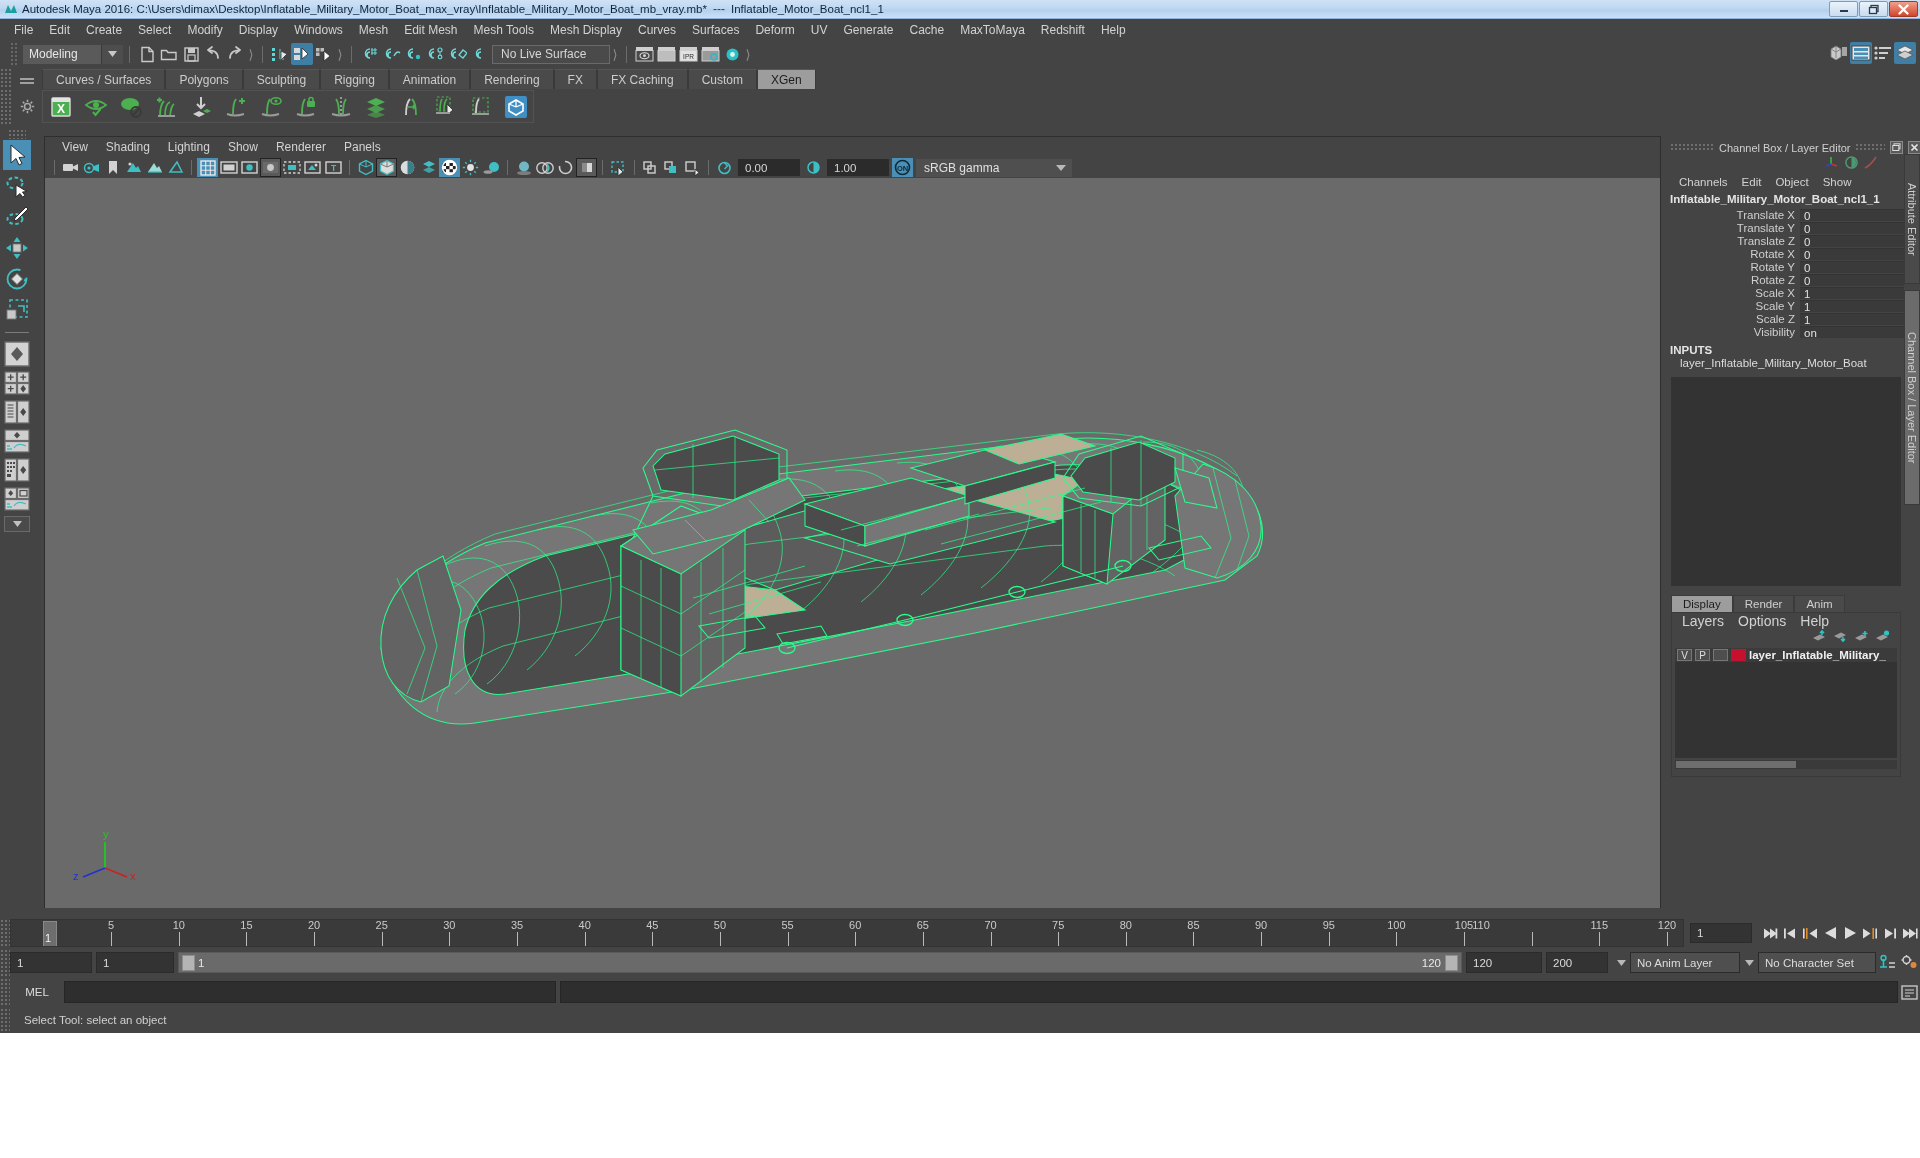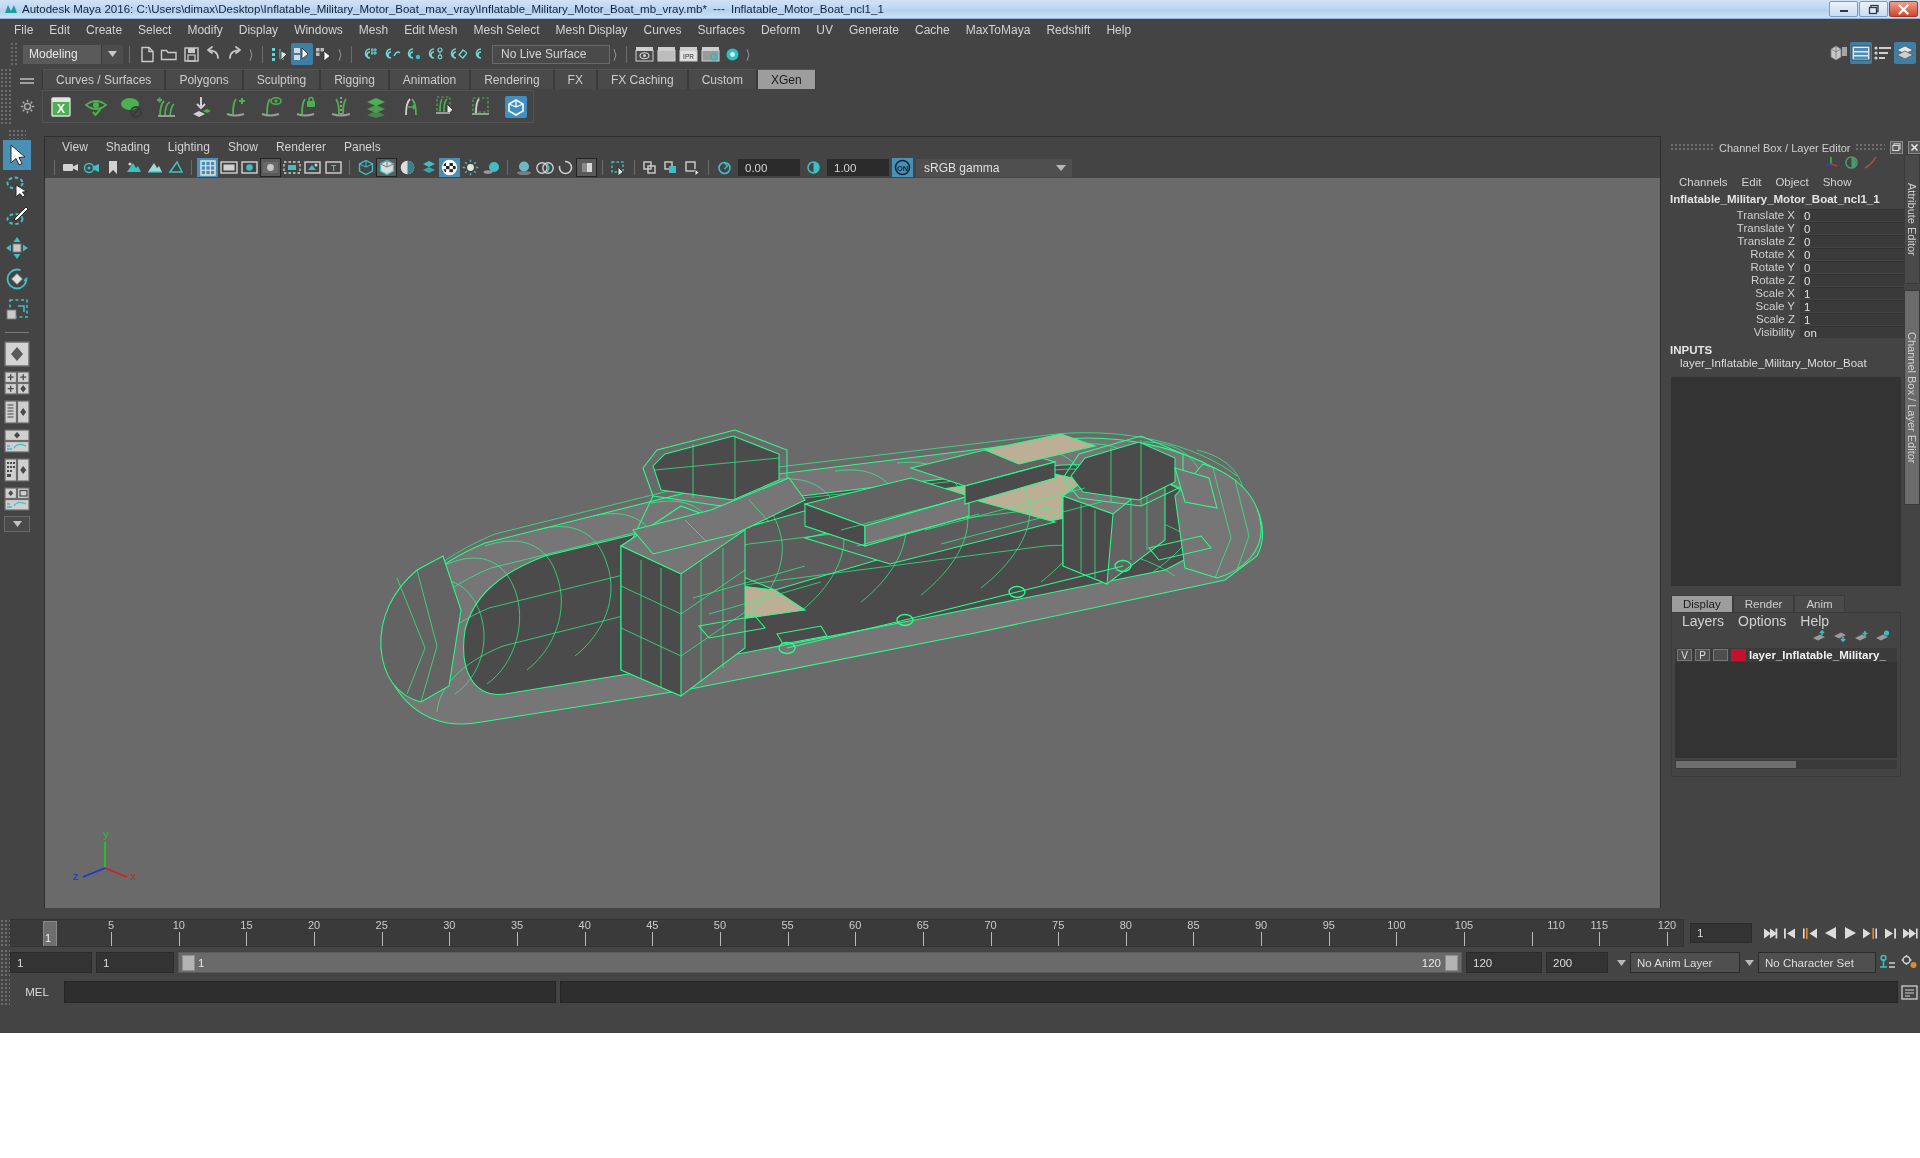--- a/index.html
+++ b/index.html
@@ -240,21 +240,21 @@
   <div class="menubar">
     <span class="mi">File</span>
     <span class="mi">Edit</span>
     <span class="mi">Create</span>
     <span class="mi">Select</span>
     <span class="mi">Modify</span>
     <span class="mi">Display</span>
     <span class="mi">Windows</span>
     <span class="mi">Mesh</span>
     <span class="mi">Edit Mesh</span>
-    <span class="mi">Mesh Select</span>
+    <span class="mi">Mesh Tools</span>
     <span class="mi">Mesh Display</span>
     <span class="mi">Curves</span>
     <span class="mi">Surfaces</span>
     <span class="mi">Deform</span>
     <span class="mi">UV</span>
     <span class="mi">Generate</span>
     <span class="mi">Cache</span>
     <span class="mi">MaxToMaya</span>
     <span class="mi">Redshift</span>
     <span class="mi">Help</span>
@@ -1288,21 +1288,21 @@
         <div class="tl-num" style="left: 1182.47px;">85</div>
         <div class="tl-tick" style="left: 1250.12px;"></div>
         <div class="tl-num" style="left: 1250.12px;">90</div>
         <div class="tl-tick" style="left: 1317.76px;"></div>
         <div class="tl-num" style="left: 1317.76px;">95</div>
         <div class="tl-tick" style="left: 1385.41px;"></div>
         <div class="tl-num" style="left: 1385.41px;">100</div>
         <div class="tl-tick" style="left: 1453.06px;"></div>
         <div class="tl-num" style="left: 1453.06px;">105</div>
         <div class="tl-tick" style="left: 1520.71px;"></div>
-        <div class="tl-num" style="left: 1545px;">110</div>
+        <div class="tl-num" style="left: 1470px;">110</div>
         <div class="tl-tick" style="left: 1588.35px;"></div>
         <div class="tl-num" style="left: 1588.35px;">115</div>
         <div class="tl-tick" style="left: 1656px;"></div>
         <div class="tl-num" style="left: 1656px;">120</div>
       </div>
     <div class="tl-right">
       <div class="tl-curframe">1</div>
       <div style="width:8px"></div>
       <div class="pbtn">
         <svg width="16" height="13" viewBox="0 0 16 13">
@@ -1403,15 +1403,19 @@
     <div class="cl-input" style="width:492px;" title=""></div>
     <div class="cl-output"></div>
     <div class="cl-btn">
       <svg width="19" height="17" viewBox="0 0 19 17">
           <rect x="2" y="2" width="15" height="13" fill="none" stroke="#cfcfcf" stroke-width="1.3"></rect>
           <path d="M5 6 h9 M5 9 h9 M5 12 h5" stroke="#cfcfcf" stroke-width="1.2"></path>
         </svg>
     </div>
   </div>
 
+  <div class="helpline">
+    <div class="hl-grip"></div>
+    <div class="hl-text">Select Tool: select an object</div>
+  </div>
 
   <div class="fill-bottom"></div>
 </div>
 
 </body></html>

